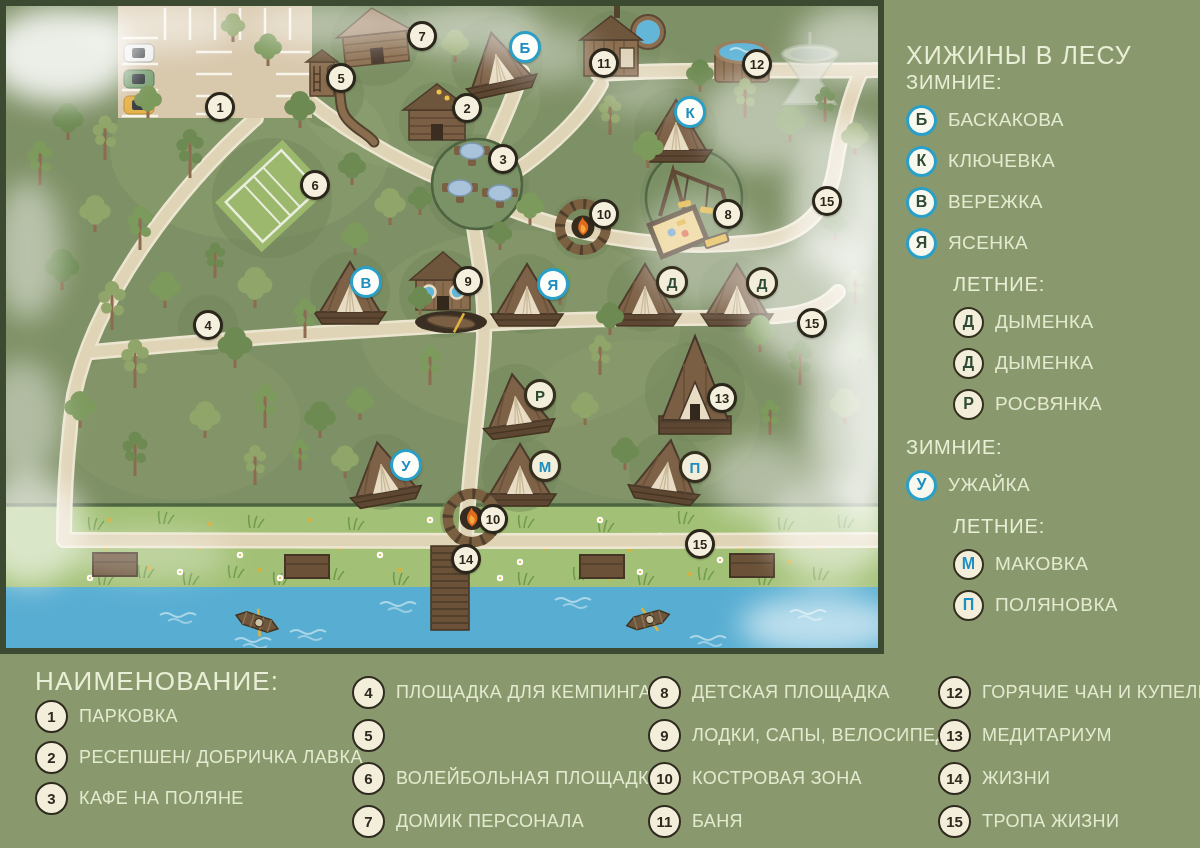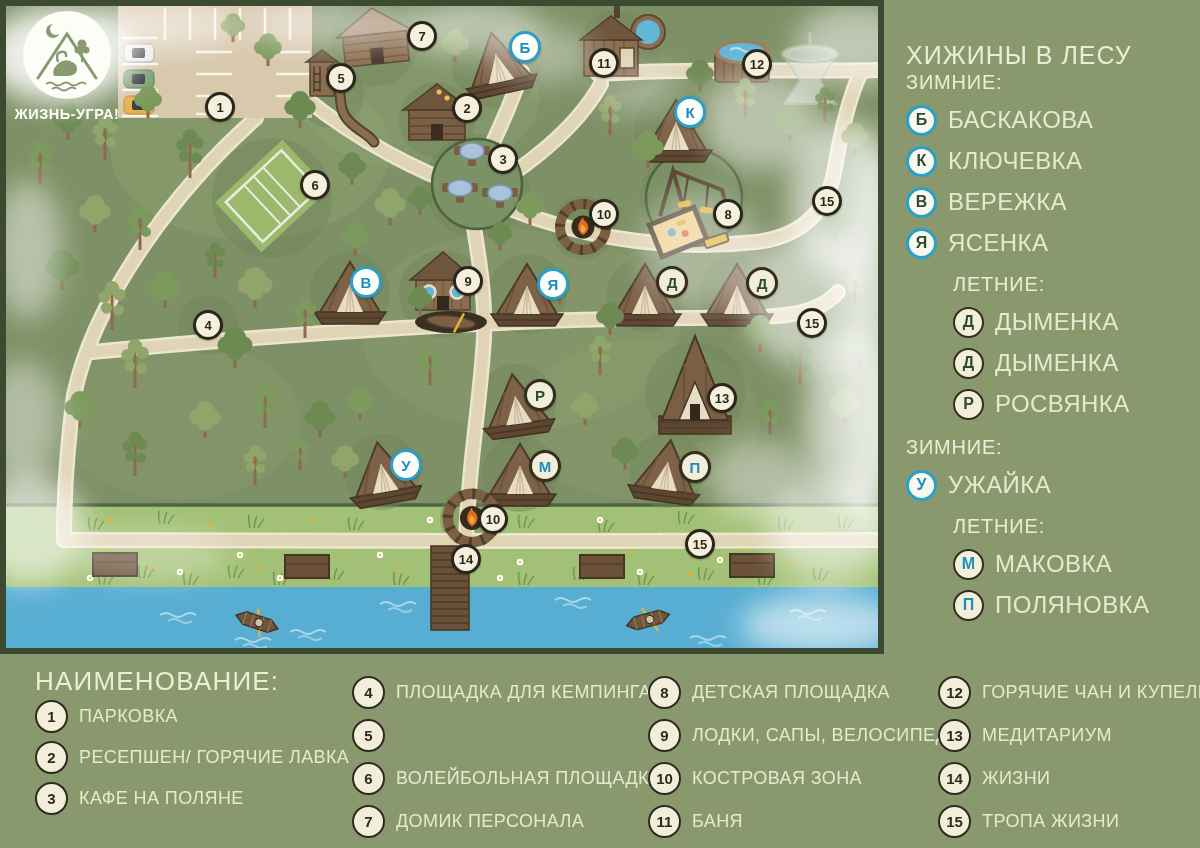--- a/index.html
+++ b/index.html
@@ -27,21 +27,21 @@
   .sb-h1{color:#e9eed6;font-size:25px;font-weight:500;letter-spacing:1px;line-height:27px;}
   .sb-h2{color:#e9eed6;font-size:20px;font-weight:500;letter-spacing:.8px;margin:2px 0 10px;}
   .sb-row{display:flex;align-items:center;height:32px;margin-bottom:9px;}
   .badge{border-radius:50%;display:inline-flex;align-items:center;justify-content:center;
          font-weight:700;box-sizing:border-box;flex:none;}
   .sb-badge{width:31px;height:31px;background:#f3eeda;font-size:16px;margin-right:11px;}
   .ring-teal{border:3px solid #2aa0c8;background:#f8f8ef;}
   .ring-dark{border:2.5px solid #332e1d;}
   .ltr-green{color:#2f4a34;}
   .ltr-blue{color:#1e8dc0;}
-  .sb-label{color:#e3ead0;font-size:24px;letter-spacing:.4px;white-space:nowrap;}
+  .sb-label{color:#e3ead0;font-size:19px;letter-spacing:.4px;white-space:nowrap;}
   .sb-sec{margin-top:16px;}
   .sb-sec.mt-sub{margin-top:14px;margin-left:47px;}
   .sb-sec.mt-head{margin-top:16px;}
   
   .legend{position:absolute;left:0;top:654px;width:1200px;height:194px;}
   .legend-title{position:absolute;left:35px;top:12px;color:#e9eed6;font-size:26px;font-weight:500;letter-spacing:1.2px;}
   .lg-col{position:absolute;display:flex;flex-direction:column;}
   .lg-row{display:flex;align-items:center;height:33px;}
   .lg-badge{width:33px;height:33px;background:#f3eeda;border:2.5px solid #2e2a1f;color:#2e2a1f;
             font-size:15px;margin-right:11px;}
@@ -912,40 +912,20 @@
             <ellipse cx="820" cy="625" rx="80" ry="30" opacity="0.6"></ellipse>
             <ellipse cx="640" cy="90" rx="45" ry="25" opacity="0.3"></ellipse>
             <ellipse cx="700" cy="250" rx="60" ry="60" opacity="0.35"></ellipse>
             <ellipse cx="760" cy="480" rx="50" ry="40" opacity="0.4"></ellipse>
             <ellipse cx="870" cy="340" rx="30" ry="200" opacity="0.5"></ellipse>
           </g>
         </g>
     </svg>
   </div>
 
-  <div class="logo">
-    <svg width="90" height="90" viewBox="0 0 90 90">
-      <circle cx="45" cy="45" r="44" fill="#fdfdf8"></circle>
-      <circle cx="31" cy="21" r="7" fill="#8a9a70"></circle>
-      <circle cx="34" cy="19" r="6" fill="#fdfdf8"></circle>
-      <path d="M16,68 L45,24 L74,68" stroke="#8a9a70" stroke-width="3" fill="none" stroke-linecap="round"></path>
-      <g fill="#8a9a70">
-        <path d="M60,34 V52" stroke="#8a9a70" stroke-width="2"></path>
-        <circle cx="60" cy="34" r="4.5"></circle>
-          <circle cx="56" cy="40" r="3.5"></circle>
-          <circle cx="64" cy="40" r="3.5"></circle>
-      </g>
-      <g>
-        <path d="M33,57 q7,-9 15,-6 q8,3 7,9 q-1,6 -11,6 l-12,0 q-2,-5 1,-9" fill="#8a9a70"></path>
-        <path d="M36,52 q-3,-9 3,-10 q6,-1 5,5" stroke="#8a9a70" stroke-width="2.5" fill="none"></path>
-      </g>
-      <path d="M24,74 q4,-3 8,0 q4,3 8,0 q4,-3 8,0 q4,3 8,0 q4,-3 8,0 M30,79 q4,-3 8,0 q4,3 8,0 q4,-3 8,0" stroke="#8a9a70" stroke-width="2" fill="none"></path>
-    </svg>
-    <div class="logo-text">ЖИЗНЬ-УГРА!</div>
-  </div>
 
   <div class="marker-layer" id="markers">
       <div class="marker mk-num" style="left: 220px; top: 107px;">1</div>
       <div class="marker mk-num" style="left: 467px; top: 108px;">2</div>
       <div class="marker mk-num" style="left: 503px; top: 159px;">3</div>
       <div class="marker mk-num" style="left: 208px; top: 325px;">4</div>
       <div class="marker mk-num" style="left: 341px; top: 78px;">5</div>
       <div class="marker mk-num" style="left: 315px; top: 185px;">6</div>
       <div class="marker mk-num" style="left: 422px; top: 36px;">7</div>
       <div class="marker mk-num" style="left: 728px; top: 214px;">8</div>
@@ -1032,21 +1012,21 @@
   <section class="legend">
     <div class="legend-title">НАИМЕНОВАНИЕ:</div>
     <div id="legend-cols">
         <div class="lg-col" style="left: 35px; top: 46px; gap: 8px;">
           <div class="lg-row">
             <span class="badge lg-badge">1</span>
             <span class="lg-label">ПАРКОВКА</span>
           </div>
           <div class="lg-row">
             <span class="badge lg-badge">2</span>
-            <span class="lg-label">РЕСЕПШЕН/ ГОРЯЧИЕ ЛАВКА</span>
+            <span class="lg-label">РЕСЕПШЕН/ ДОБРИЧКА ЛАВКА</span>
           </div>
           <div class="lg-row">
             <span class="badge lg-badge">3</span>
             <span class="lg-label">КАФЕ НА ПОЛЯНЕ</span>
           </div>
         </div>
         <div class="lg-col" style="left: 352px; top: 22px; gap: 10px;">
           <div class="lg-row">
             <span class="badge lg-badge">4</span>
             <span class="lg-label">ПЛОЩАДКА ДЛЯ КЕМПИНГА</span>

